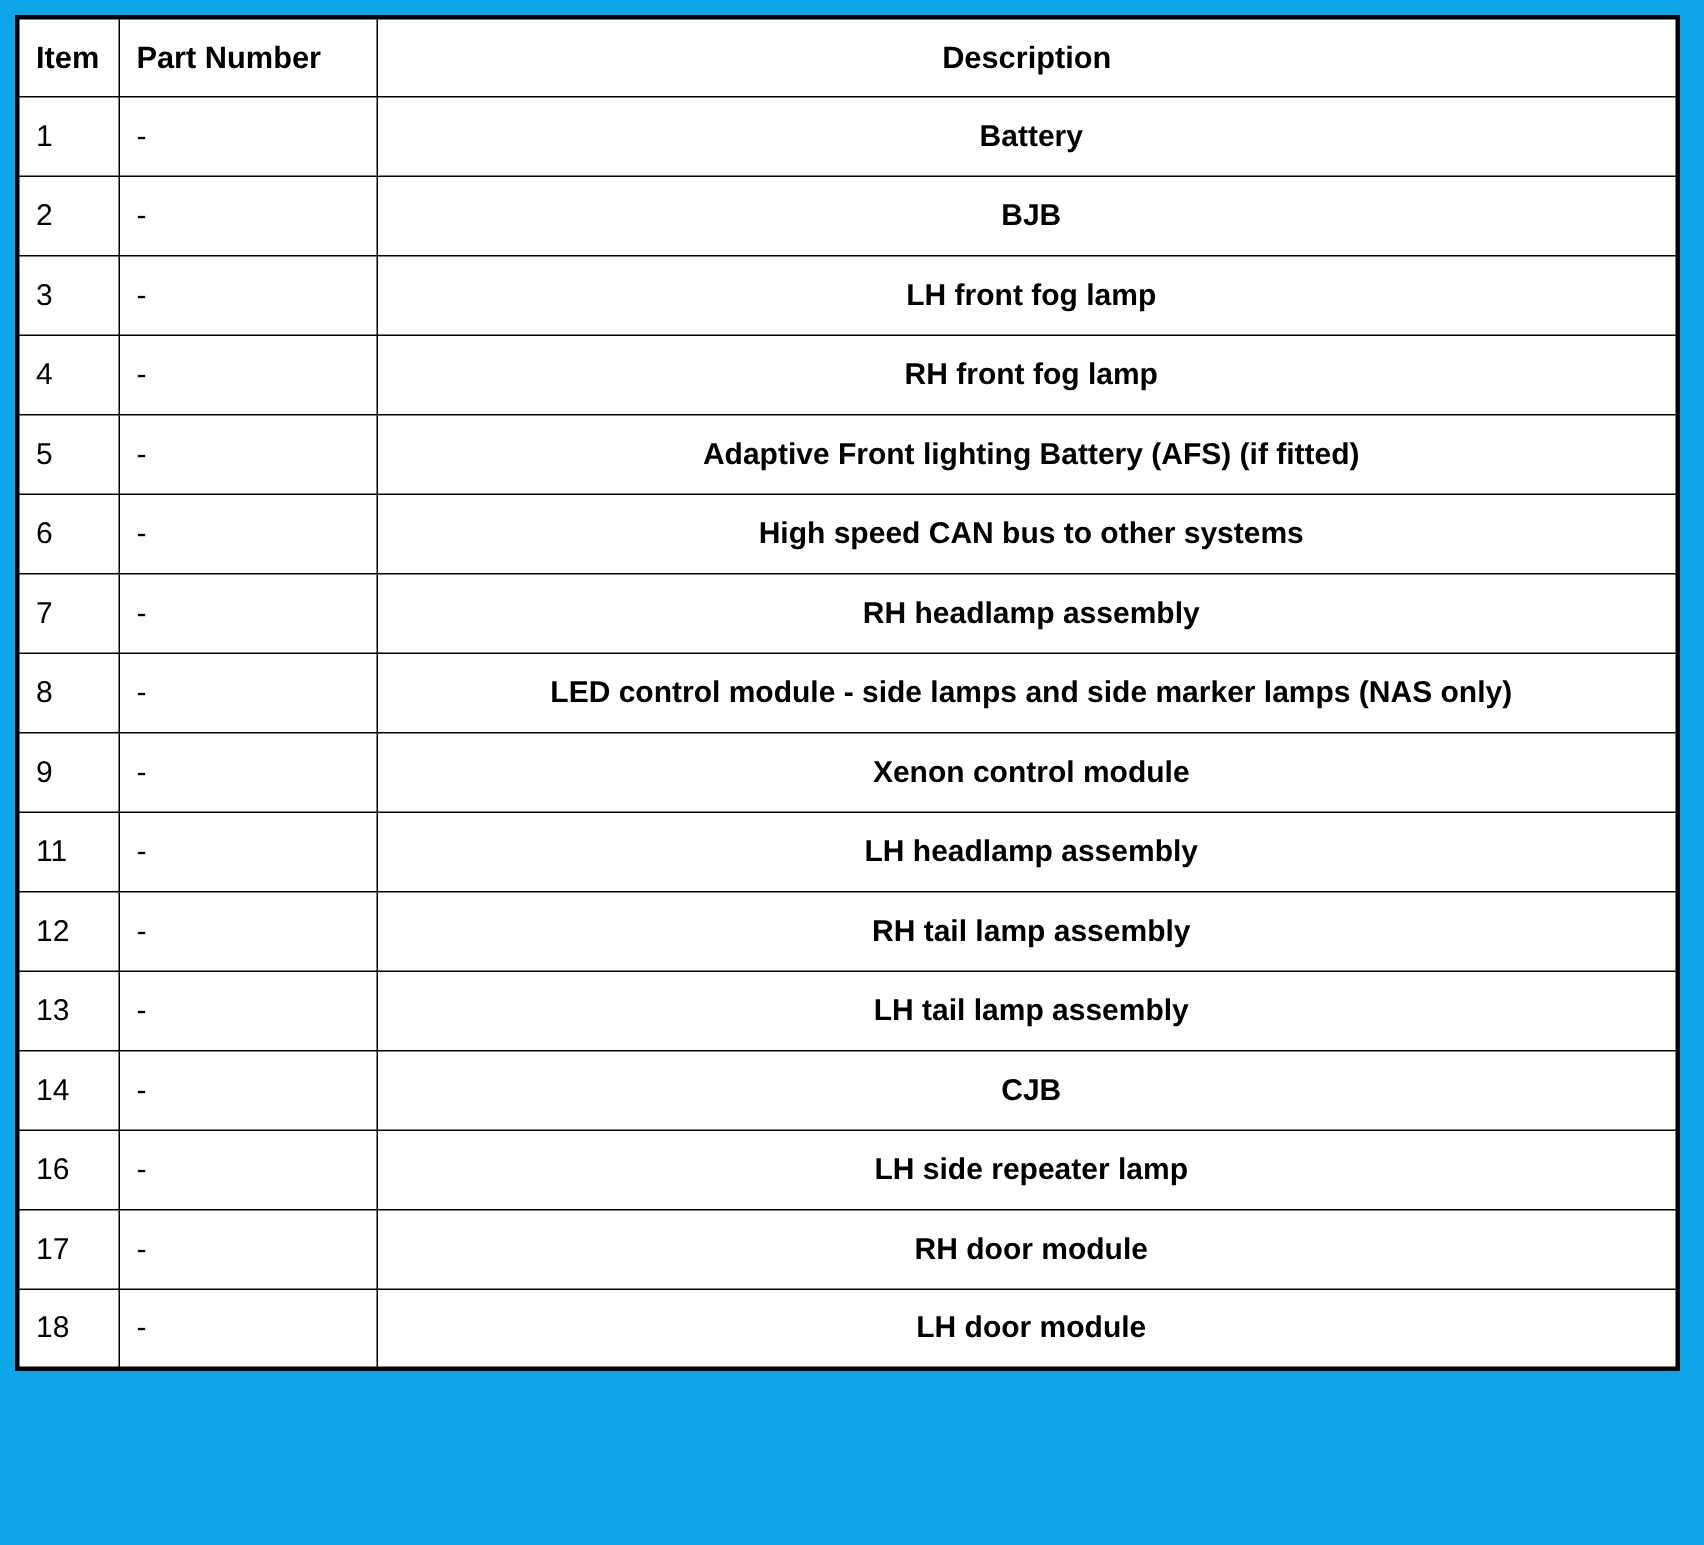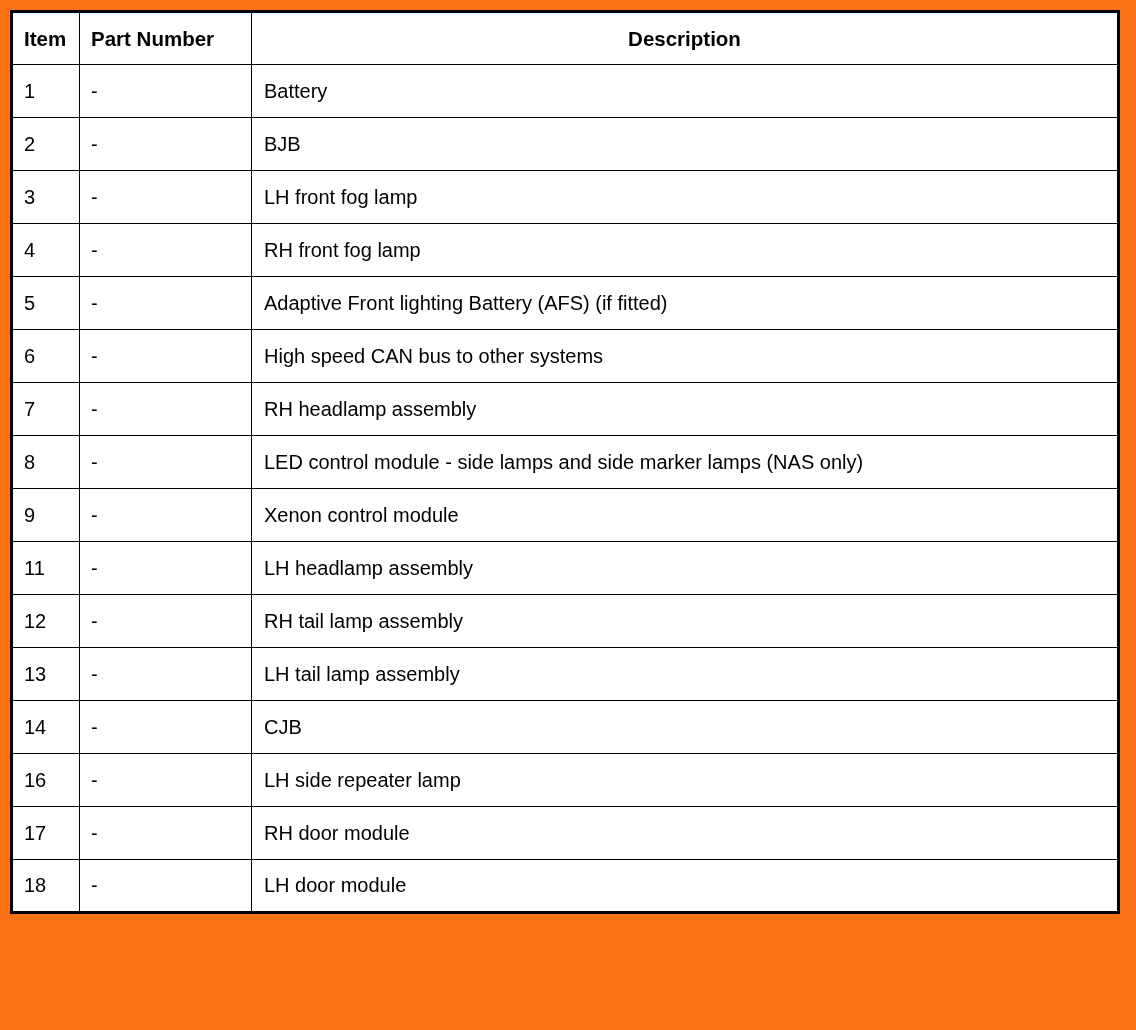--- a/index.html
+++ b/index.html
@@ -13,21 +13,21 @@
     height: 1030px;
     font-family: "Liberation Sans", sans-serif;
     color: #000000;
     overflow: hidden;
   }
 
   .page {
     position: relative;
     width: 1136px;
     height: 1030px;
-    background: #f97316;
+    background: #0ea5e9;
     box-sizing: border-box;
   }
 
   .parts-table {
     position: absolute;
     left: 10px;
     top: 10px;
     width: 1110px;
     border-collapse: collapse;
     table-layout: fixed;
@@ -70,22 +70,23 @@
     text-align: left;
     padding: 0 0 0 11px;
   }
 
   .cell-part {
     text-align: left;
     padding: 0 0 0 11px;
   }
 
   .cell-desc {
-    text-align: left;
+    text-align: center;
     padding: 0 6px 0 12px;
+    font-weight: bold;
   }
 </style>
 </head>
 <body>
 
 <div class="page">
 
   <table class="parts-table">
     <colgroup>
       <col class="col-item">

